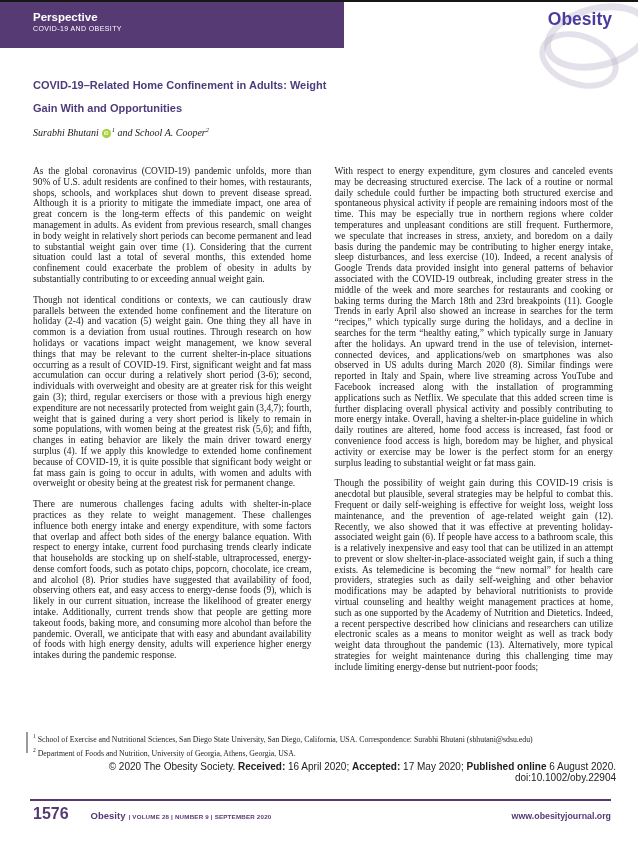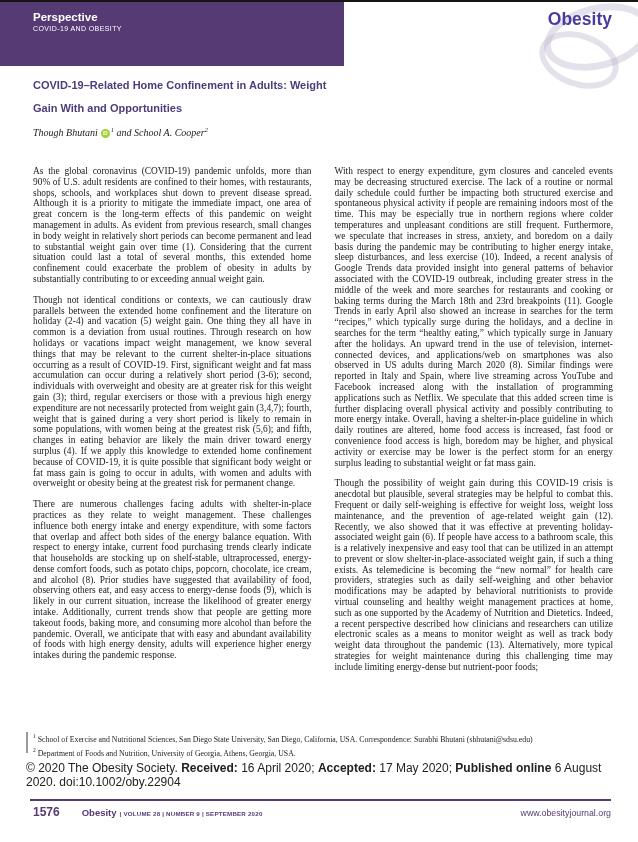--- a/index.html
+++ b/index.html
@@ -4,21 +4,21 @@
 <style>
   html,body{margin:0;padding:0;background:#888;}
   .page{
     position:relative; width:638px; height:842px; background:#ffffff;
     margin:0 auto; overflow:hidden;
     font-family:"Liberation Serif", serif; color:#1b1b1b;
   }
   
   .top-rule{position:absolute;left:0;top:0;width:638px;height:2px;background:#161616;}
   .banner{
-    position:absolute;left:0;top:2px;width:344px;height:64px;
+    position:absolute;left:0;top:2px;width:344px;height:46px;
     background:#563a73; box-sizing:border-box; padding:9px 0 0 33px;
     font-family:"Liberation Sans", sans-serif; color:#ffffff;
   }
   .banner-title{font-size:11.5px;font-weight:bold;line-height:13px;}
   .banner-subtitle{font-size:7px;letter-spacing:.4px;line-height:10px;}
   .logo-area{position:absolute;right:0;top:0;width:130px;height:80px;}
   .ring{position:absolute;border-radius:50%;border:7px solid rgba(186,176,199,.38);}
   .ring1{width:95px;height:50px;right:-14px;top:5px;transform:rotate(-14deg);}
   .ring2{width:70px;height:42px;right:18px;top:33px;transform:rotate(19deg);border-width:6px;}
   .logo-text{
@@ -52,34 +52,34 @@
   .col p{
     margin:0 0 10px 0;font-size:9.4px;line-height:10.8px;
     text-align:justify;
   }
   
   .affil-bar{position:absolute;left:26px;top:732px;width:1.5px;height:21px;background:#9a9a9a;}
   .affiliations{position:absolute;left:33px;top:731px;width:585px;font-size:7.8px;line-height:10.5px;color:#1d1d1d;}
   .affiliations sup{font-size:5.5px;}
   .copyright{
     position:absolute;left:26px;top:761px;width:590px;
-    font-family:"Liberation Sans", sans-serif;font-size:12px;color:#222;
+    font-family:"Liberation Sans", sans-serif;font-size:10px;color:#222;text-align:right;
   }
   .copyright .b{font-weight:bold;}
   
   .footer-rule{position:absolute;left:30px;top:799px;width:581px;height:1.5px;background:#563a73;}
   .footer{
     position:absolute;left:33px;top:805px;width:578px;
     font-family:"Liberation Sans", sans-serif;color:#563a73;
     display:flex;align-items:baseline;
   }
-  .page-number{font-size:12px;font-weight:bold;}
+  .page-number{font-size:16px;font-weight:bold;}
   .footer-journal{font-size:9.5px;font-weight:bold;margin-left:22px;}
   .footer-issue{font-size:6.2px;font-weight:bold;margin-left:3px;letter-spacing:.2px;}
-  .footer-site{font-size:8.8px;font-weight:normal;margin-left:auto;}
+  .footer-site{font-size:8.8px;font-weight:bold;margin-left:auto;}
 </style>
 </head>
 <body>
 
 <div class="page">
 
   <div class="top-rule"></div>
 
   <div class="banner">
     <div class="banner-title">Perspective</div>
@@ -91,21 +91,21 @@
     <div class="ring ring2"></div>
     <div class="logo-text">Obesity</div>
   </div>
 
   <div class="article-title">
       <div>COVID-19–Related Home Confinement in Adults: Weight</div>
       <div>Gain With and Opportunities</div>
     </div>
 
   <div class="authors">
-    <span>Though Bhutani</span><span class="orcid">iD</span><sup>1</sup><span> and </span><span>School A. Cooper</span><sup>2</sup>
+    <span>Surabhi Bhutani</span><span class="orcid">iD</span><sup>1</sup><span> and </span><span>School A. Cooper</span><sup>2</sup>
   </div>
 
   <div class="columns">
     <div class="col" id="col-left">
         <p>As the global coronavirus (COVID-19) pandemic unfolds, more than 90% of U.S. adult residents are confined to their homes, with restaurants, shops, schools, and workplaces shut down to prevent disease spread. Although it is a priority to mitigate the immediate impact, one area of great concern is the long-term effects of this pandemic on weight management in adults. As evident from previous research, small changes in body weight in relatively short periods can become permanent and lead to substantial weight gain over time (1). Considering that the current situation could last a total of several months, this extended home confinement could exacerbate the problem of obesity in adults by substantially contributing to or exceeding annual weight gain.</p>
         <p>Though not identical conditions or contexts, we can cautiously draw parallels between the extended home confinement and the literature on holiday (2-4) and vacation (5) weight gain. One thing they all have in common is a deviation from usual routines. Through research on how holidays or vacations impact weight management, we know several things that may be relevant to the current shelter-in-place situations occurring as a result of COVID-19. First, significant weight and fat mass accumulation can occur during a relatively short period (3-6); second, individuals with overweight and obesity are at greater risk for this weight gain (3); third, regular exercisers or those with a previous high energy expenditure are not necessarily protected from weight gain (3,4,7); fourth, weight that is gained during a very short period is likely to remain in some populations, with women being at the greatest risk (5,6); and fifth, changes in eating behavior are likely the main driver toward energy surplus (4). If we apply this knowledge to extended home confinement because of COVID-19, it is quite possible that significant body weight or fat mass gain is going to occur in adults, with women and adults with overweight or obesity being at the greatest risk for permanent change.</p>
         <p>There are numerous challenges facing adults with shelter-in-place practices as they relate to weight management. These challenges influence both energy intake and energy expenditure, with some factors that overlap and affect both sides of the energy balance equation. With respect to energy intake, current food purchasing trends clearly indicate that households are stocking up on shelf-stable, ultraprocessed, energy-dense comfort foods, such as potato chips, popcorn, chocolate, ice cream, and alcohol (8). Prior studies have suggested that availability of food, observing others eat, and easy access to energy-dense foods (9), which is likely in our current situation, increase the likelihood of greater energy intake. Additionally, current trends show that people are getting more takeout foods, baking more, and consuming more alcohol than before the pandemic. Overall, we anticipate that with easy and abundant availability of foods with high energy density, adults will experience higher energy intakes during the pandemic response.</p>
       </div>
     <div class="col" id="col-right">
         <p>With respect to energy expenditure, gym closures and canceled events may be decreasing structured exercise. The lack of a routine or normal daily schedule could further be impacting both structured exercise and spontaneous physical activity if people are remaining indoors most of the time. This may be especially true in northern regions where colder temperatures and unpleasant conditions are still frequent. Furthermore, we speculate that increases in stress, anxiety, and boredom on a daily basis during the pandemic may be contributing to higher energy intake, sleep disturbances, and less exercise (10). Indeed, a recent analysis of Google Trends data provided insight into general patterns of behavior associated with the COVID-19 outbreak, including greater stress in the middle of the week and more searches for restaurants and cooking or baking terms during the March 18th and 23rd breakpoints (11). Google Trends in early April also showed an increase in searches for the term “recipes,” which typically surge during the holidays, and a decline in searches for the term “healthy eating,” which typically surge in January after the holidays. An upward trend in the use of television, internet-connected devices, and applications/web on smartphones was also observed in US adults during March 2020 (8). Similar findings were reported in Italy and Spain, where live streaming across YouTube and Facebook increased along with the installation of programming applications such as Netflix. We speculate that this added screen time is further displacing overall physical activity and possibly contributing to more energy intake. Overall, having a shelter-in-place guideline in which daily routines are altered, home food access is increased, fast food or convenience food access is high, boredom may be higher, and physical activity or exercise may be lower is the perfect storm for an energy surplus leading to substantial weight or fat mass gain.</p>

